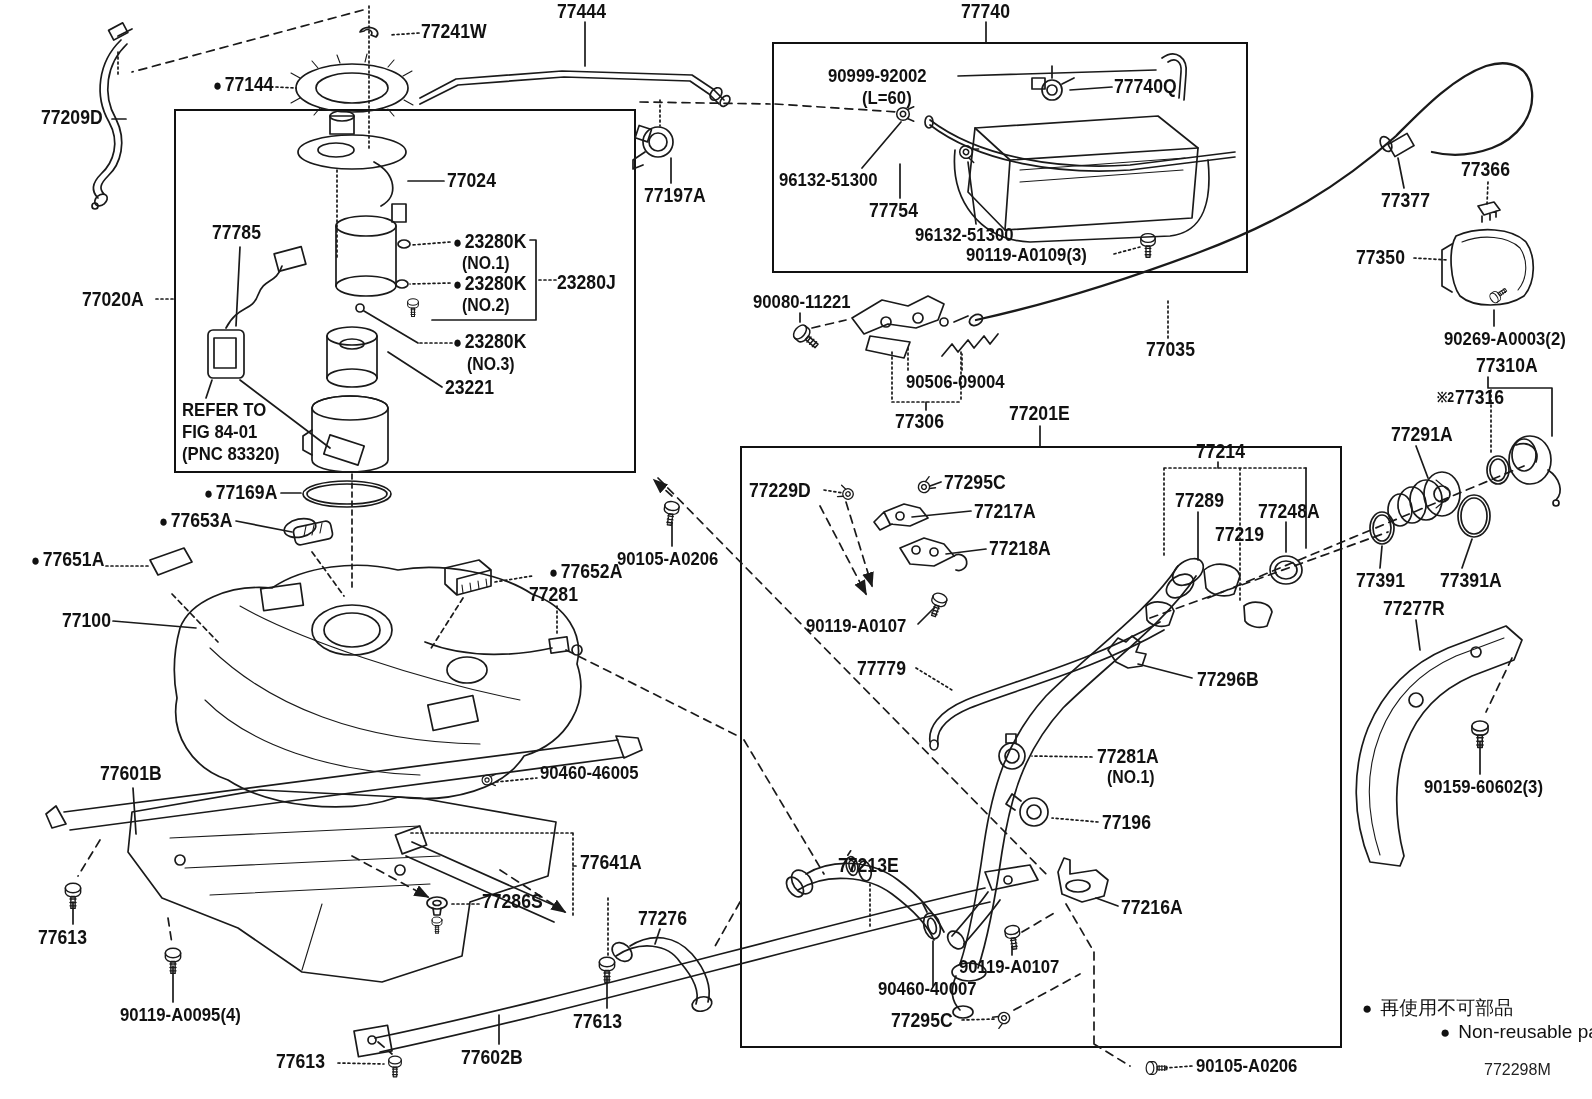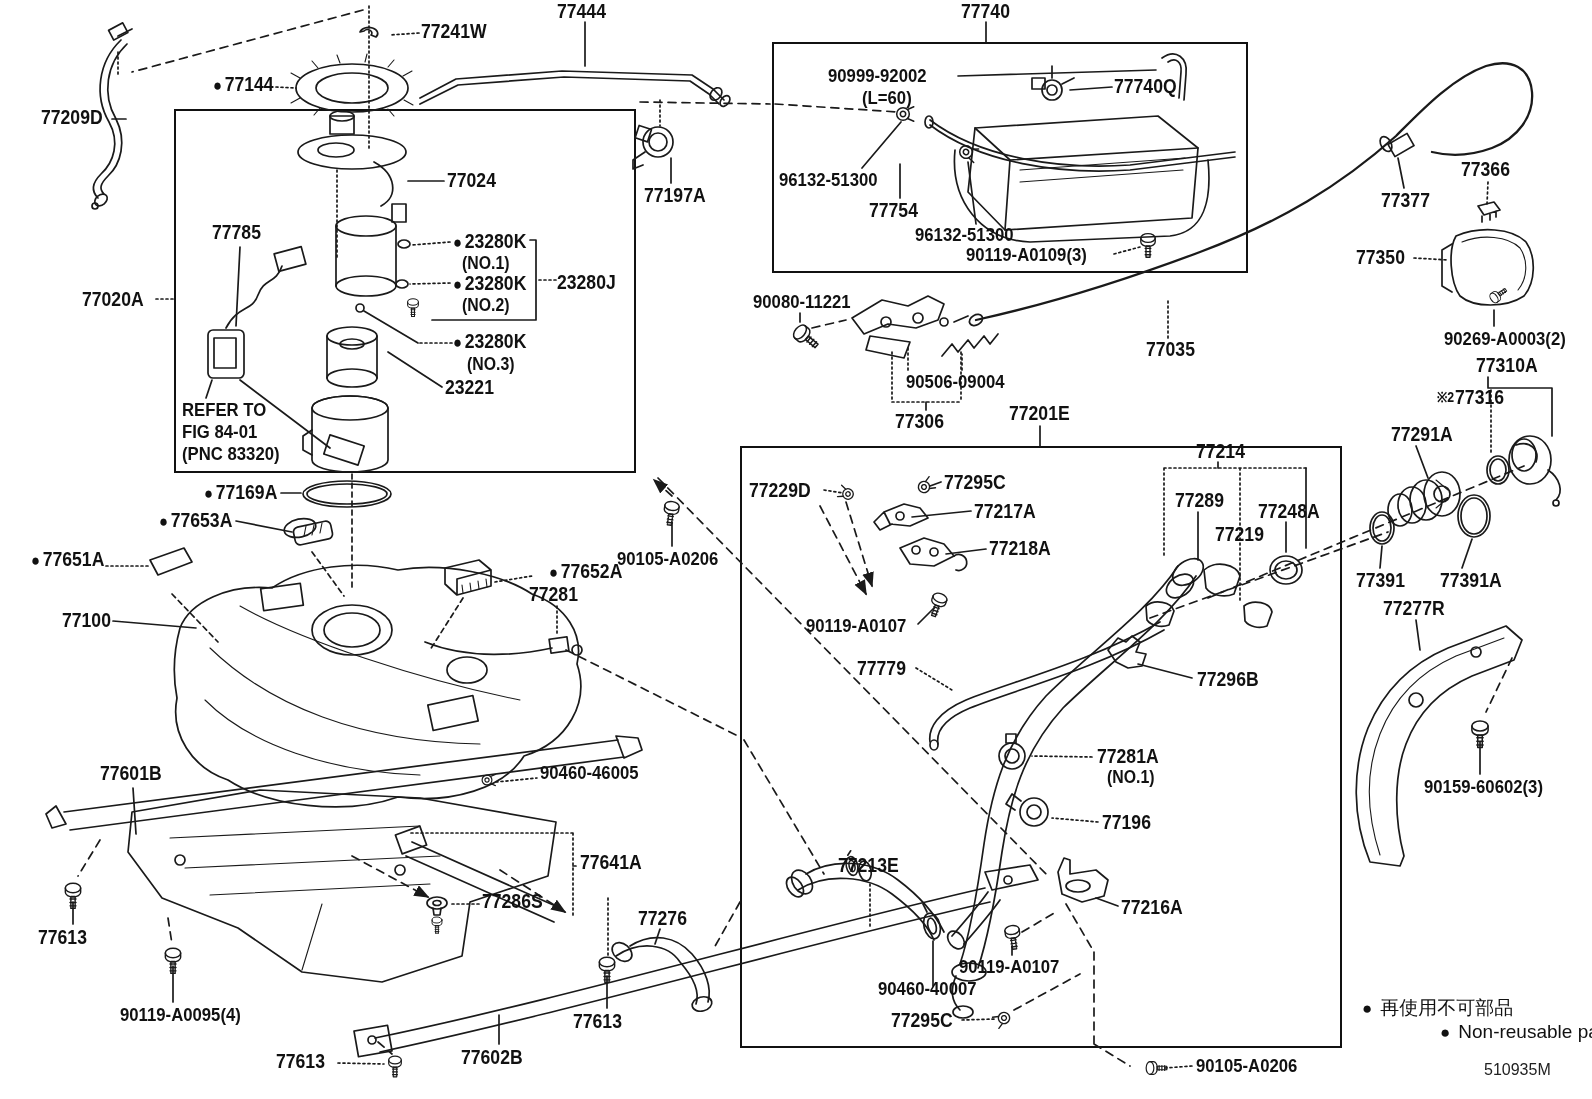--- a/index.html
+++ b/index.html
@@ -489,15 +489,15 @@
       <div class="lbl" style="left: 573px; top: 1011px;"><span>77613</span></div>
       <div class="lbl" style="left: 461px; top: 1047px;"><span>77602B</span></div>
       <div class="lbl" style="left: 276px; top: 1051px;"><span>77613</span></div>
       <div class="lbl" style="left: 540px; top: 763px; font-size: 19px;"><span>90460-46005</span></div>
       <div class="lbl" style="left: 1383px; top: 598px;"><span>77277R</span></div>
       <div class="lbl" style="left: 1424px; top: 777px; font-size: 19px;"><span>90159-60602(3)</span></div>
     </div>
 
 <div class="legend-line" style="left:1362px;top:995px"><span class="dot">●</span><span>再使用不可部品</span></div>
 <div class="legend-line" style="left:1440px;top:1021px"><span class="dot">●</span><span>Non-reusable part</span></div>
-<div id="diagram-code" style="left:1484px;top:1061px">510935M</div>
+<div id="diagram-code" style="left:1484px;top:1061px">772298M</div>
 
 </div>
 
 </body></html>

